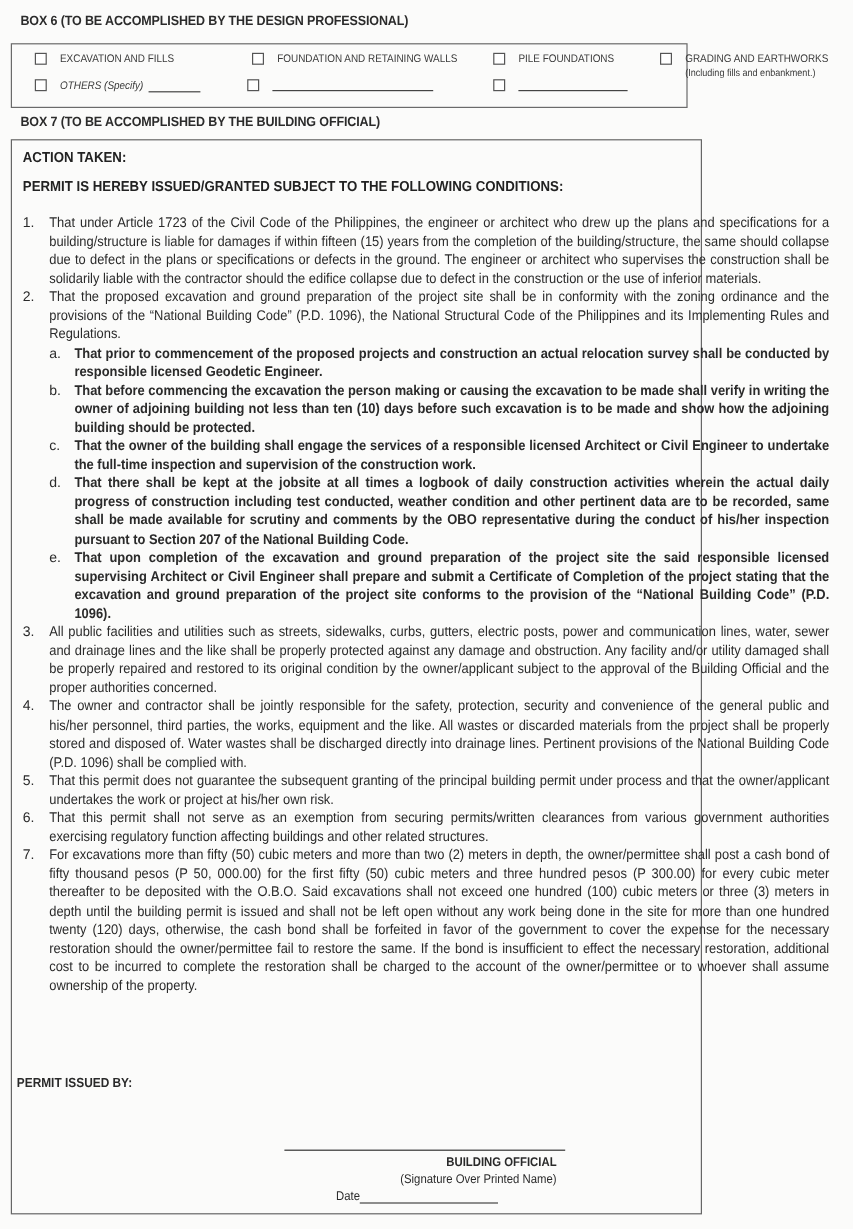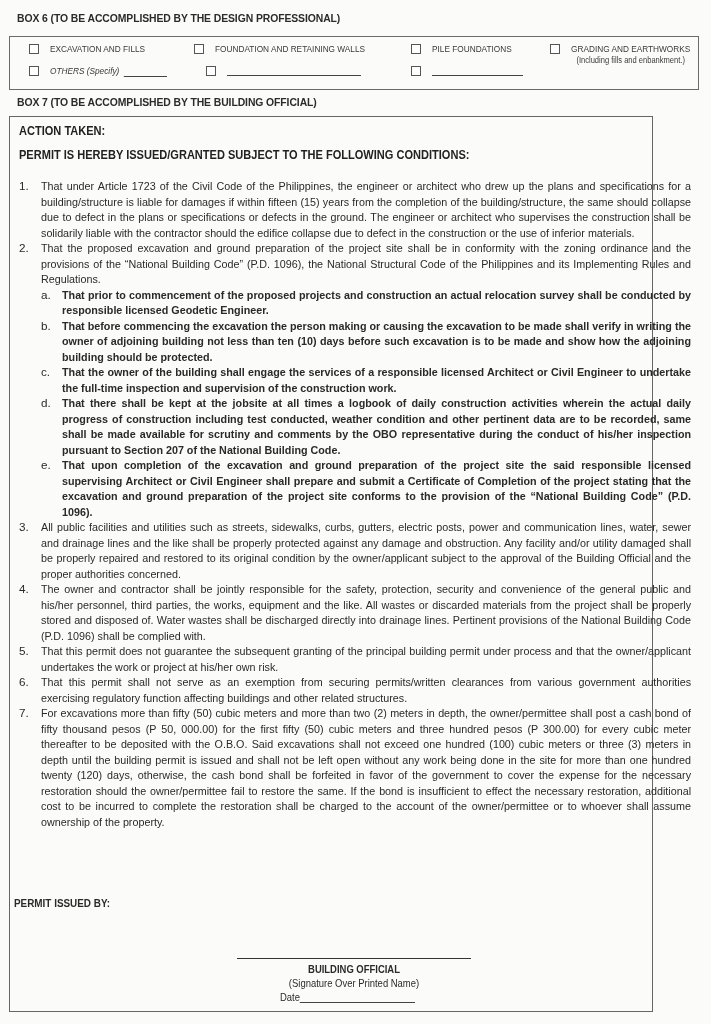--- a/index.html
+++ b/index.html
@@ -5,67 +5,67 @@
   html, body { margin: 0; padding: 0; }
   body {
     width: 711px; height: 1024px; background: #fbfbfa; color: #2a2a2a;
     font-family: "Liberation Sans", sans-serif; position: relative; overflow: hidden;
   }
   .box-heading {
     position: absolute; left: 17px; font-size: 11.2px; font-weight: bold;
     letter-spacing: -0.1px; color: #2b2b2b; transform: scaleX(0.93); transform-origin: left;
   }
   .box6 {
-    position: absolute; left: 9px; top: 36px; width: 690px; height: 54px;
+    position: absolute; left: 9px; top: 36px; width: 564px; height: 54px;
     border: 1px solid #6a6a6a; box-sizing: border-box;
   }
   .cb-item { position: absolute; display: flex; align-items: flex-start; font-size: 9.2px; color: #3a3a3a; }
   .cb { width: 10px; height: 10px; border: 1px solid #555; box-sizing: border-box; margin-right: 11px; flex: none; background: #fff; }
   .cb-label { transform: scaleX(0.9); transform-origin: left; white-space: nowrap; line-height: 11px; }
   .cb-label small { display: block; font-size: 8.4px; }
   .blank-line { display: inline-block; border-bottom: 1px solid #444; height: 9px; vertical-align: bottom; }
   .box7 {
-    position: absolute; left: 9px; top: 116px; width: 644px; height: 896px;
+    position: absolute; left: 9px; top: 116px; width: 576px; height: 896px;
     border: 1px solid #666; box-sizing: border-box;
   }
   .b7-title { position: absolute; left: 9px; font-size: 12px; font-weight: bold; transform: scaleX(0.92); transform-origin: left; white-space: nowrap; color: #222; }
   .conditions { position: absolute; left: 9px; top: 61px; width: 672px; font-size: 11.7px; line-height: 15.5px; }
   .cond { display: flex; text-align: justify; }
   .cond .num { width: 22px; flex: none; }
   .cond .txt { flex: 1; }
   .sub { display: flex; margin-left: 22px; text-align: justify; }
   .sub .num { width: 21px; flex: none; padding-left: 0; }
   .sub .txt { flex: 1; font-weight: bold; }
   .tx { display: inline-block; transform: scaleX(0.92); transform-origin: left; width: 108.7%; }
   .permit-by { position: absolute; left: 4px; top: 780px; font-size: 11px; font-weight: bold; transform: scaleX(0.9); transform-origin: left; }
   .sig-line { position: absolute; left: 227px; top: 841px; width: 234px; border-top: 1px solid #333; }
-  .sig-block { position: absolute; left: 222px; top: 846px; width: 244px; text-align: center; font-size: 10.5px; line-height: 13.5px; }
+  .sig-block { position: absolute; left: 222px; top: 846px; width: 244px; text-align: right; font-size: 10.5px; line-height: 13.5px; }
   .sig-block .bo { font-weight: bold; display: block; transform: scaleX(0.9); }
   .sig-block .sub2 { display: block; transform: scaleX(0.9); }
   .date-row { position: absolute; left: 270px; top: 874px; font-size: 10.5px; transform: scaleX(0.9); transform-origin: left; }
   .date-row .blank-line { width: 128px; }
 </style>
 </head>
 <body>
 
 <div class="box-heading" style="top:12px;">BOX 6  (TO BE ACCOMPLISHED BY THE DESIGN PROFESSIONAL)</div>
 <div class="box6">
   <div class="cb-item" style="left:19px; top:7px;">
     <span class="cb"></span>
     <span class="cb-label">EXCAVATION AND FILLS</span>
   </div>
-  <div class="cb-item" style="left:184px; top:7px;">
+  <div class="cb-item" style="left:200px; top:7px;">
     <span class="cb"></span>
     <span class="cb-label">FOUNDATION AND RETAINING WALLS</span>
   </div>
   <div class="cb-item" style="left:401px; top:7px;">
     <span class="cb"></span>
     <span class="cb-label">PILE FOUNDATIONS</span>
   </div>
-  <div class="cb-item" style="left:540px; top:7px;text-align:center;">
+  <div class="cb-item" style="left:540px; top:7px;">
     <span class="cb"></span>
     <span class="cb-label">
       <span>GRADING AND EARTHWORKS</span>
       <small>(Including fills and enbankment.)</small>
     </span>
   </div>
   <div class="cb-item" style="left:19px; top:29px;font-style:italic;">
     <span class="cb"></span>
     <span class="cb-label">
       <span>OTHERS (Specify)</span>

